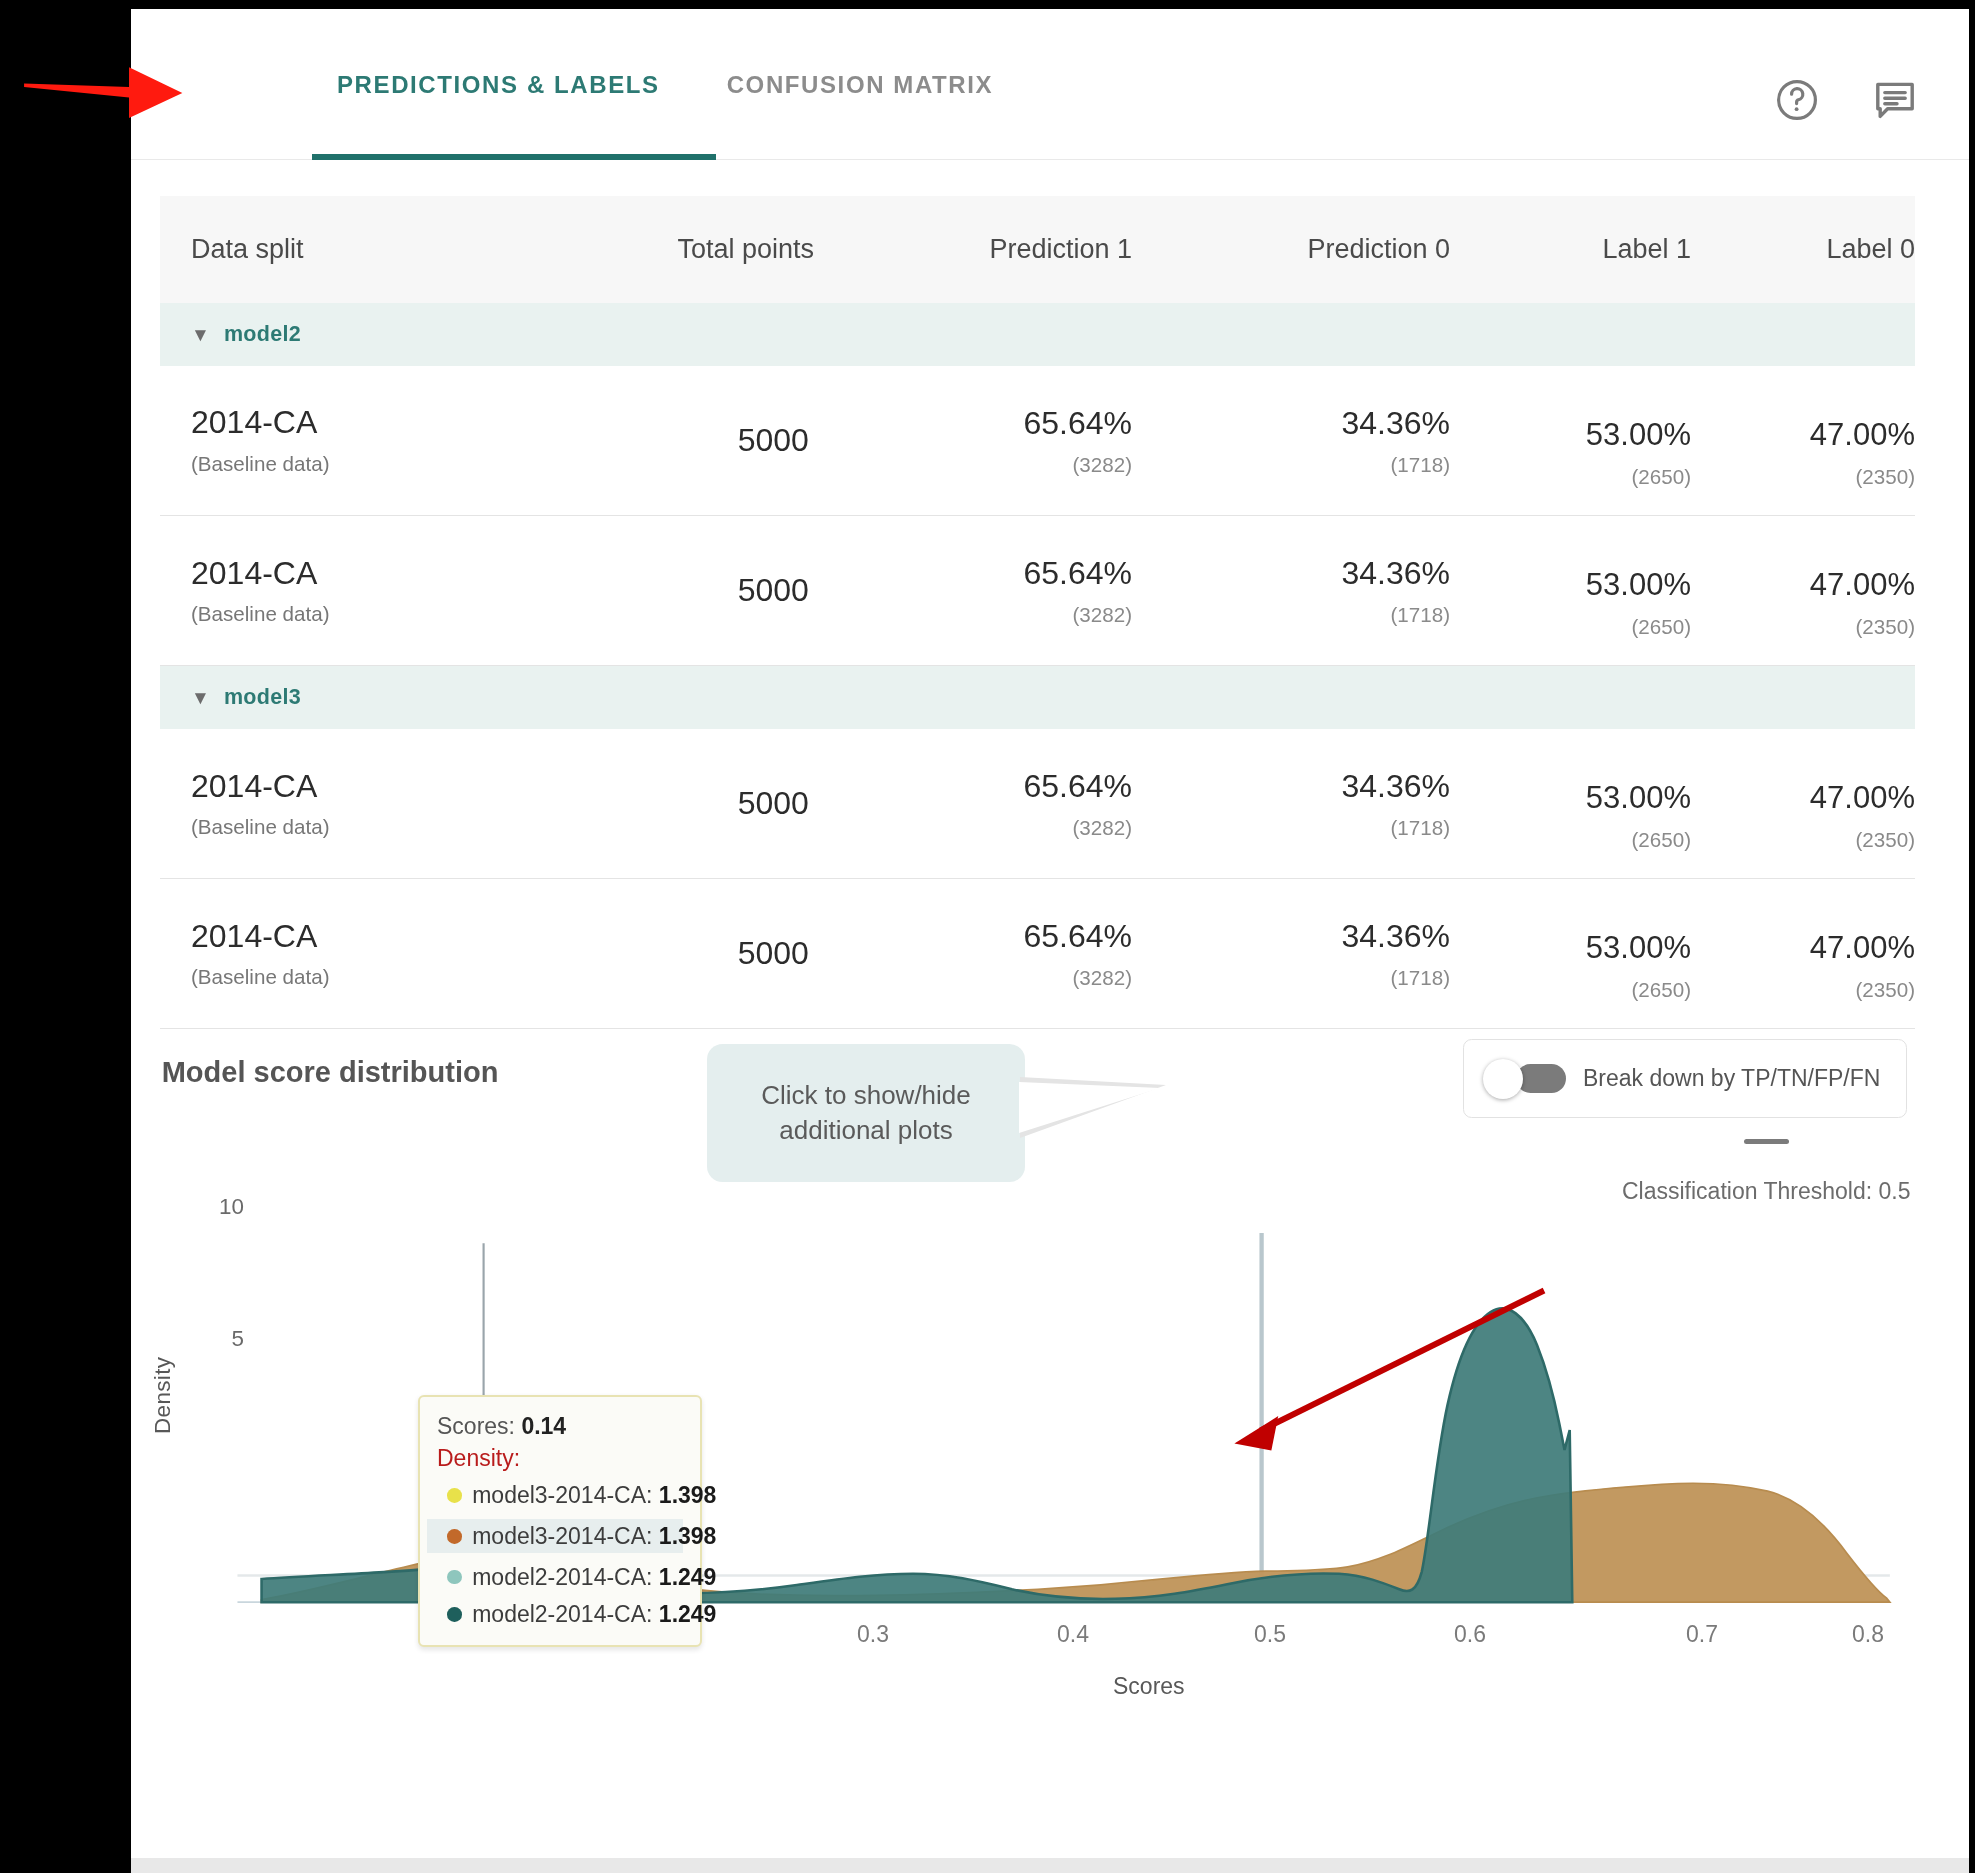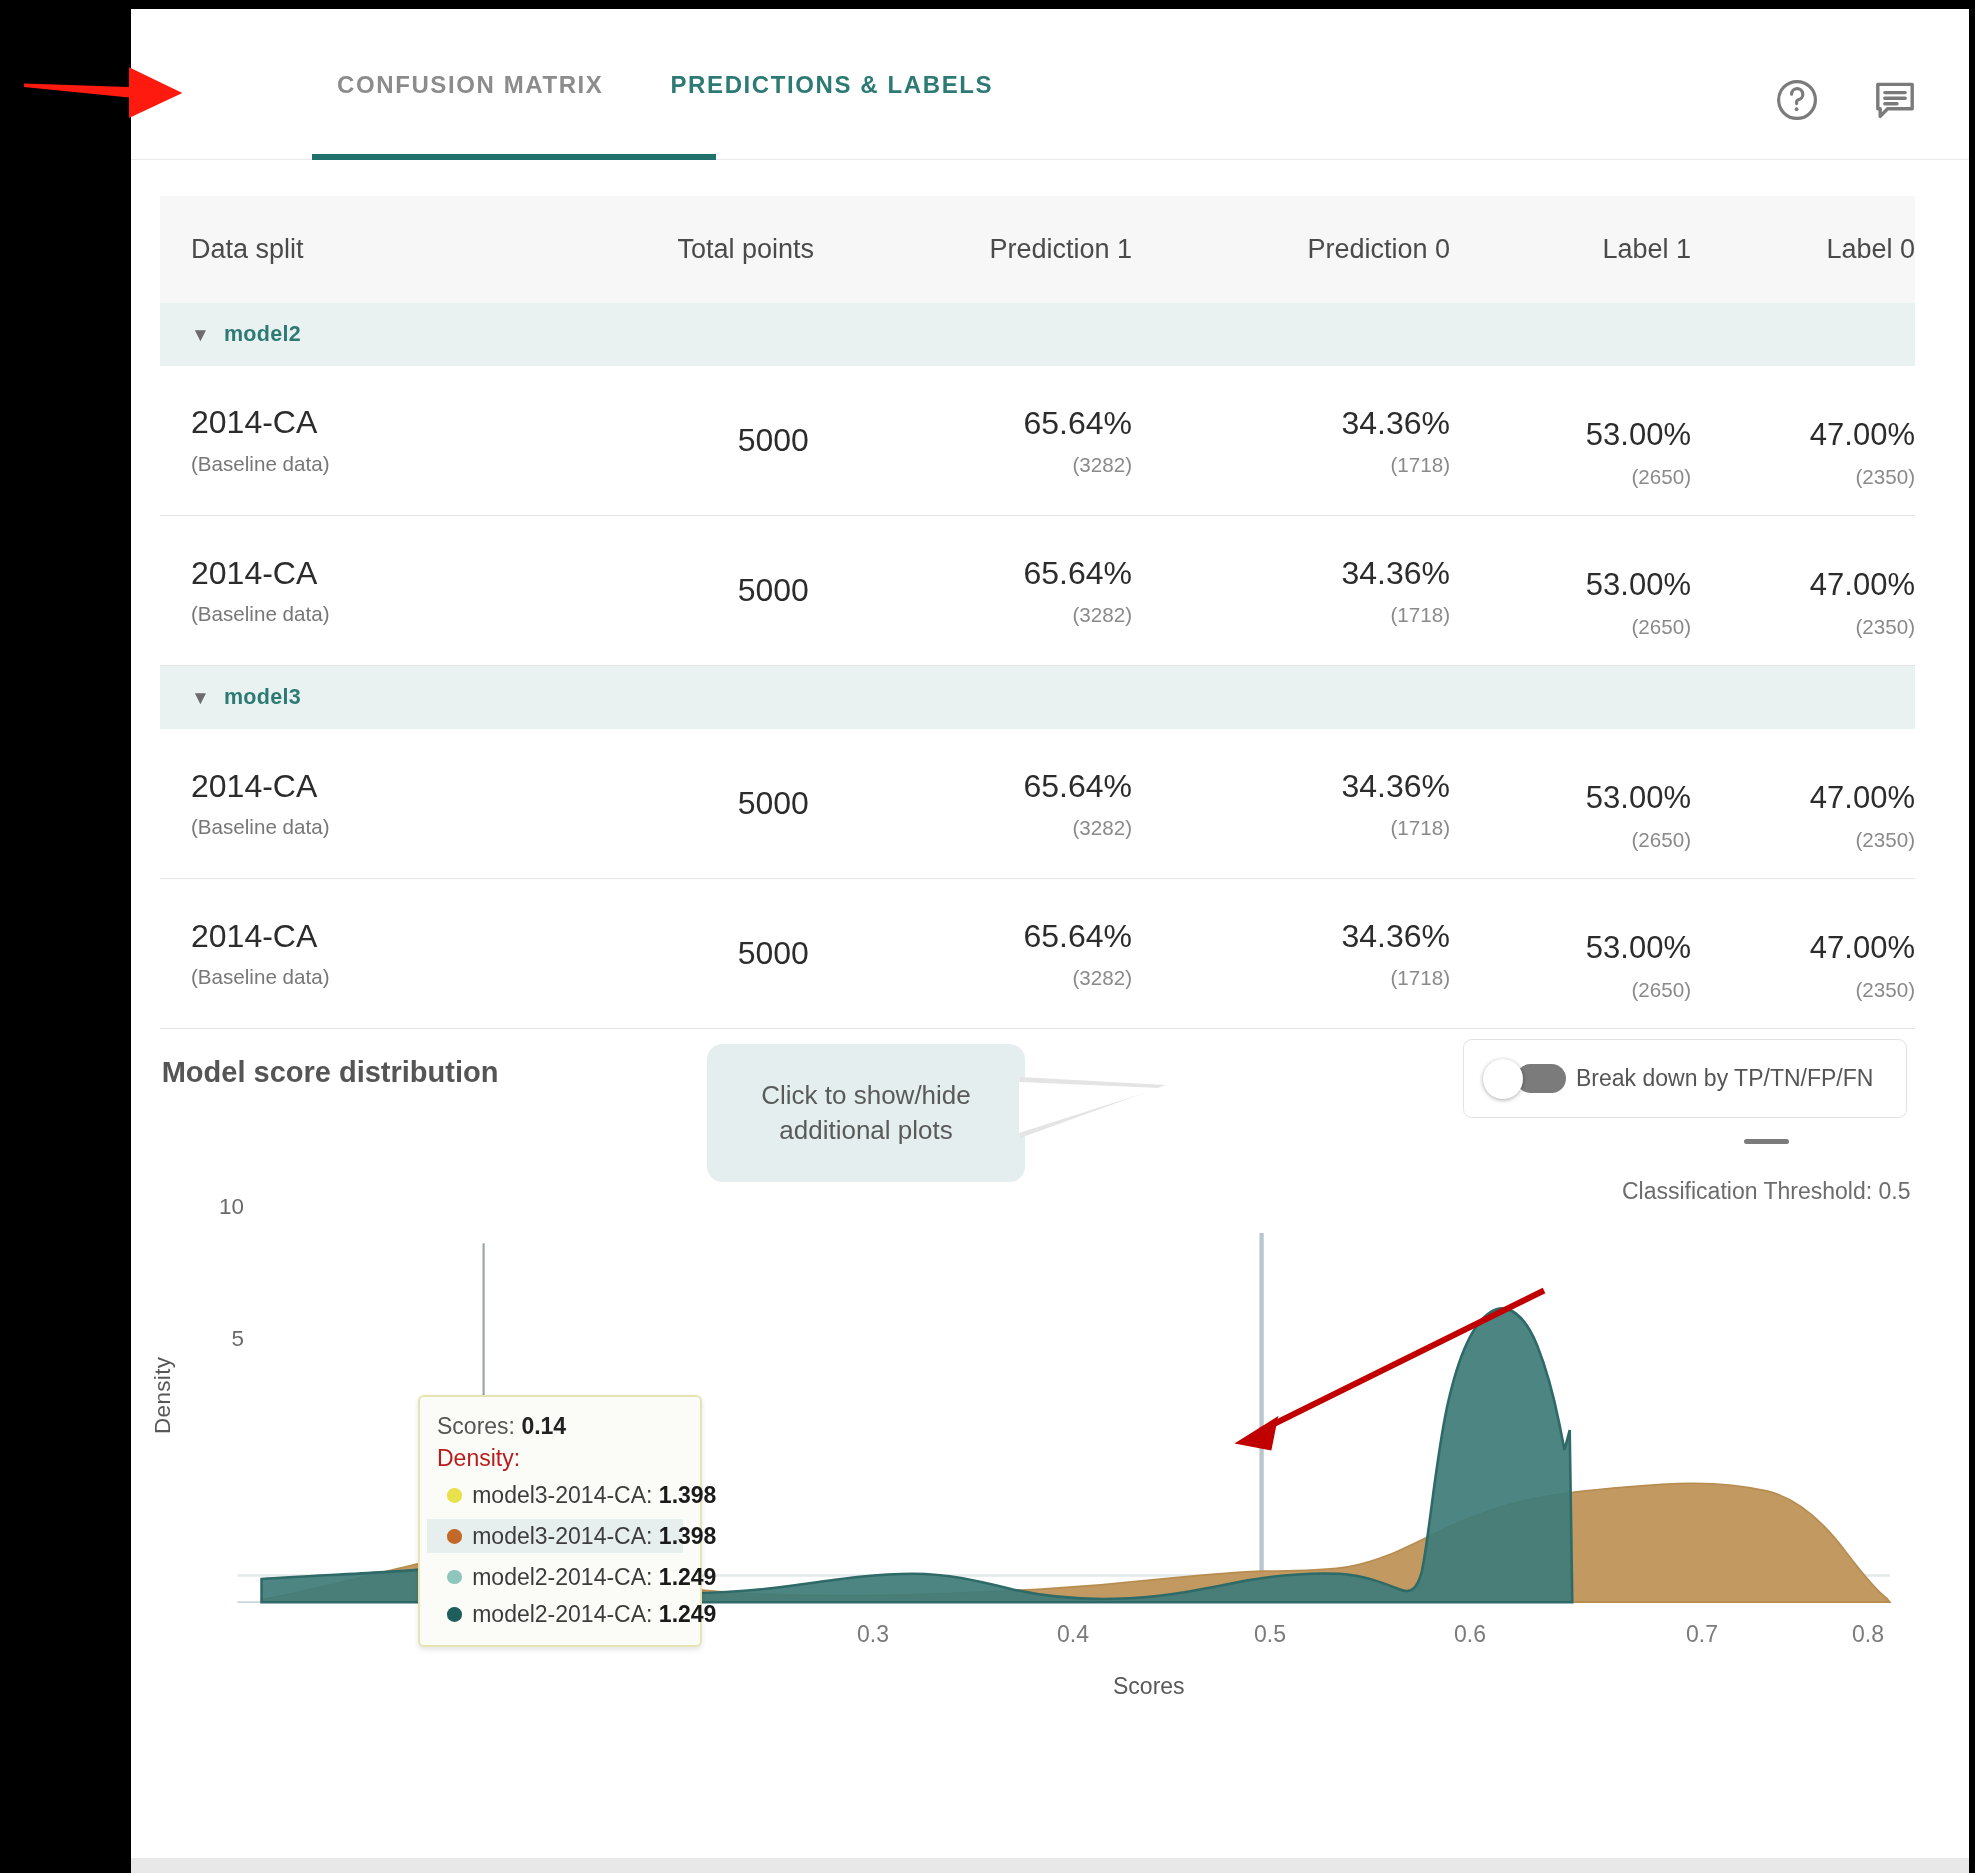--- a/index.html
+++ b/index.html
@@ -82,21 +82,21 @@
     margin: 22.4px 0 0 29px;
     width: 1766px;
     height: 654px;
   }
   .dist-title { font-size:29px; font-weight:700; color:#555; position:absolute; left:1.7px; top:5.2px; }
 
   .toggle-box {
     position:absolute; right: 19px; top: -12px;
     width: 444px; height: 79px;
     border:1.7px solid #e2e2e2; border-radius:8.6px; background:#fff;
-    display:flex; align-items:center; padding-left: 19px; gap:10px;
+    display:flex; align-items:center; padding-left: 19px; gap:17px;
     cursor:pointer;
   }
   .switch { position:relative; width:83px; height:40px; flex:none; }
   .switch .track { position:absolute; right:0; top:5.2px; width:50px; height:29px; border-radius:14.6px; background:#7b7b7b; }
   .switch .knob { position:absolute; left:0; top:0; width:40px; height:40px; border-radius:50%; background:#fff; box-shadow:0 0.9px 4.3px rgba(0,0,0,.35); }
   .toggle-label { font-size:23px; color:#555; white-space:nowrap; }
 
   .callout {
     position:absolute; left: 547px; top: -6.9px;
     width: 318px; height: 138px;
@@ -160,22 +160,22 @@
 </style>
 </head>
 <body>
 
 <div id="root">
 
   <div class="card">
 
     <div class="tabbar">
       <div class="tabs">
+        <div class="tab active">PREDICTIONS &amp; LABELS</div>
         <div class="tab">CONFUSION MATRIX</div>
-        <div class="tab active">PREDICTIONS &amp; LABELS</div>
       </div>
       <div class="tab-underline"></div>
 
       <div class="header-icons">
         <span class="hicon">
           <svg viewBox="0 0 24 24" fill="none" stroke="currentColor" stroke-width="1.6">
             <circle cx="12" cy="12" r="9.2"></circle>
             <path d="M9.3 9.1a2.8 2.8 0 1 1 3.4 2.75c-.6.16-.9.63-.9 1.25v.7" stroke-linecap="round"></path>
             <circle cx="11.8" cy="16.6" r="0.95" fill="currentColor" stroke="none"></circle>
           </svg>

